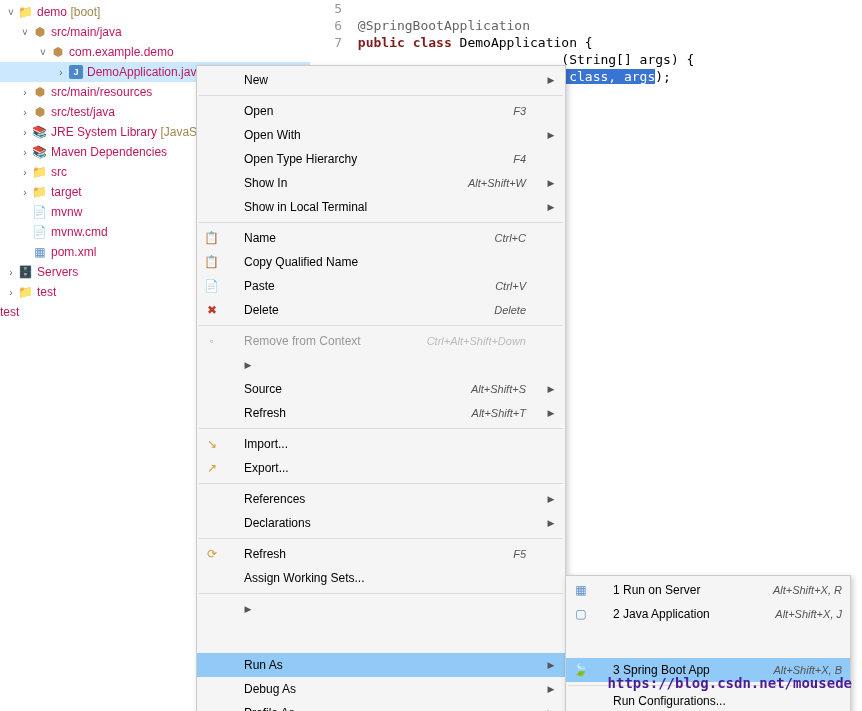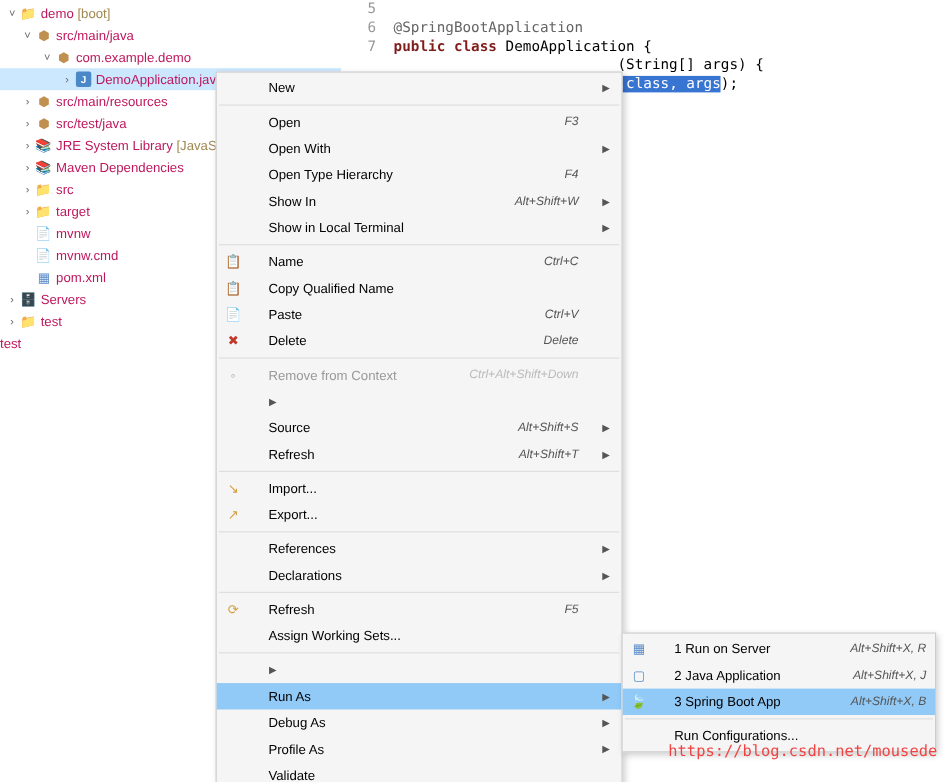--- a/index.html
+++ b/index.html
@@ -92,21 +92,21 @@
       box-shadow: 2px 2px 6px rgba(0,0,0,0.2);
       padding: 2px 0;
     }
     .menu-item {
       display: flex;
       align-items: center;
       height: 24px;
       padding: 0 8px 0 4px;
       gap: 19px;
     }
-    .menu-item.highlighted { background: #91c9f7; }
+    .menu-item.highlighted { background: #91c9f7; margin-top: 32px; }
     .menu-icon {
       width: 22px;
       height: 16px;
       display: inline-flex;
       align-items: center;
       justify-content: center;
     }
     .menu-label { flex: 1; padding-left: 2px; color: #000; }
     .menu-label.disabled { color: #999; }
     .menu-shortcut { color: #555; font-size: 11px; margin-left: 10px; font-style: italic; }
@@ -126,23 +126,24 @@
       background: #f5f5f5;
       border: 1px solid #ccc;
       box-shadow: 2px 2px 6px rgba(0,0,0,0.2);
       padding: 2px 0;
     }
 
     .watermark {
       position: absolute;
       right: 10px;
       bottom: 20px;
-      color: #ef4444;
+      color: #4c1d95;
       font-size: 14px;
       font-family: monospace;
+      font-weight: bold;
     }
 
     
     .ico-pkg { color: #c09050; }
     .ico-j { background:#4a88c7; color:#fff; font-size:9px; border-radius:2px; width:14px; height:14px; line-height:14px; text-align:center; font-weight:bold;}
     .ico-lib { color: #888; }
     .ico-folder { color: #e6b85c; }
     .ico-file { color: #999; }
     .ico-server { color: #888; }
   </style>

